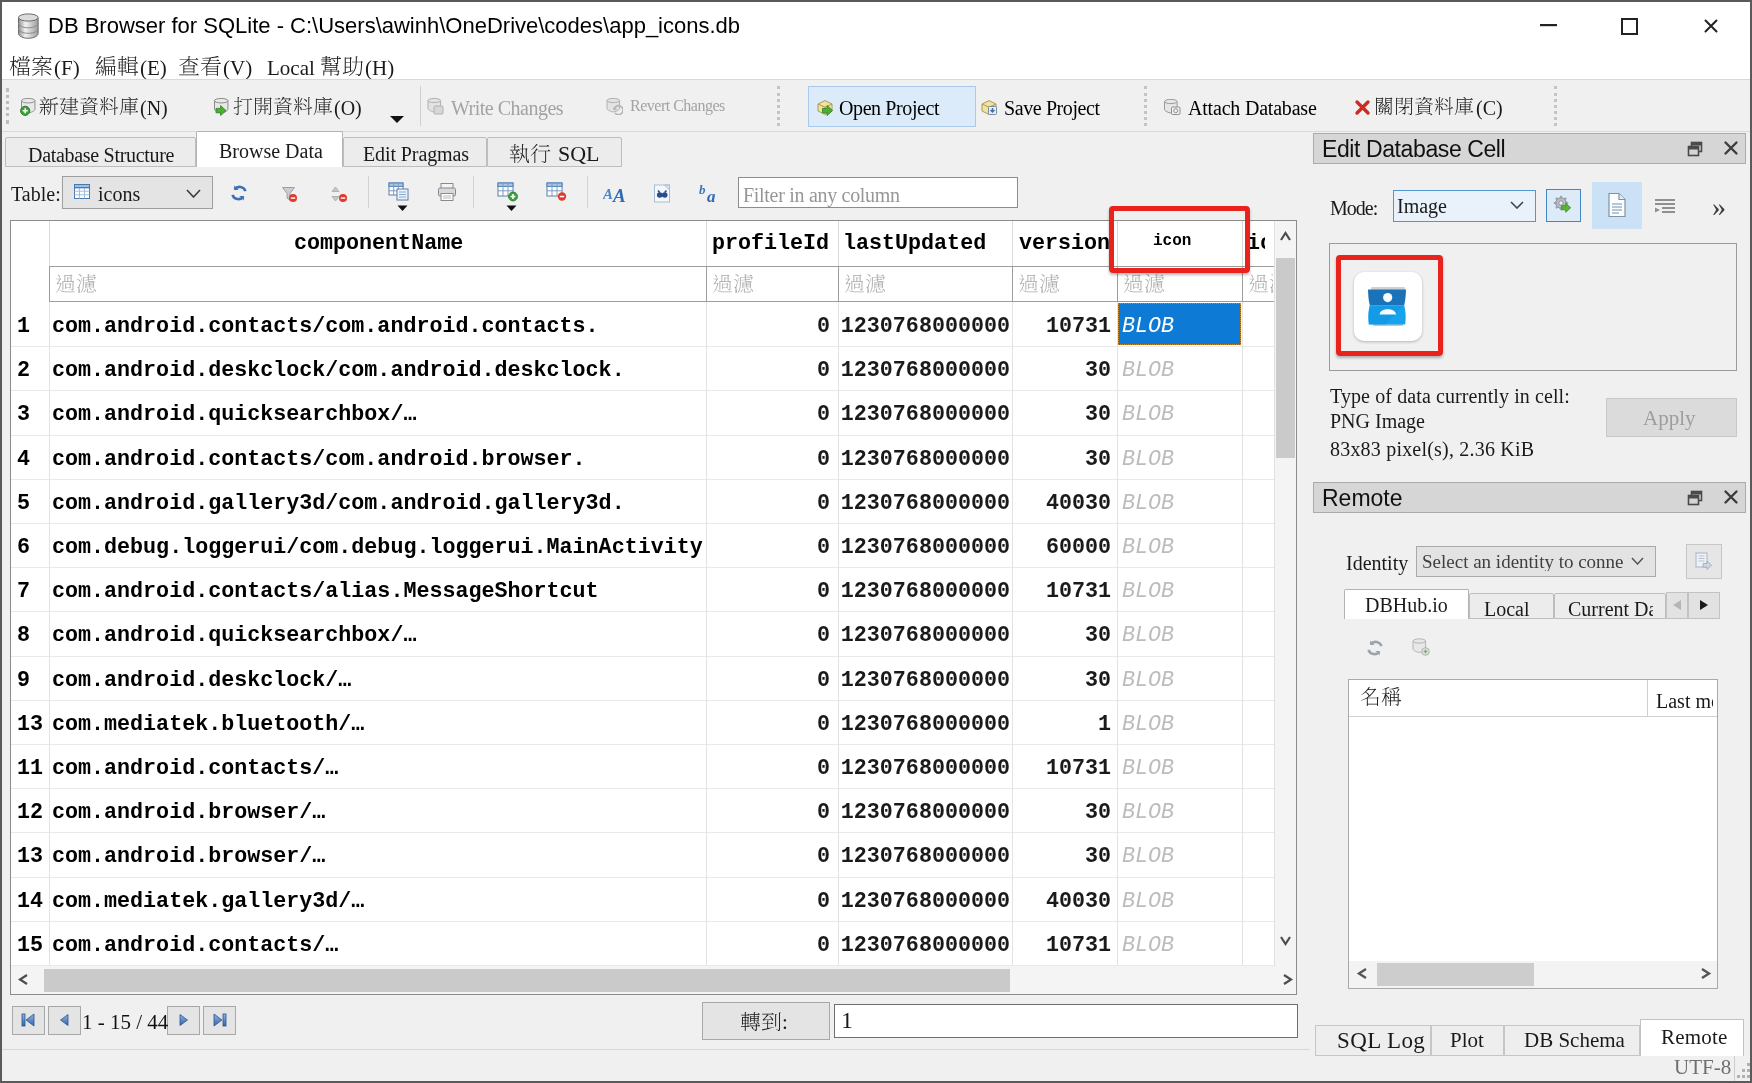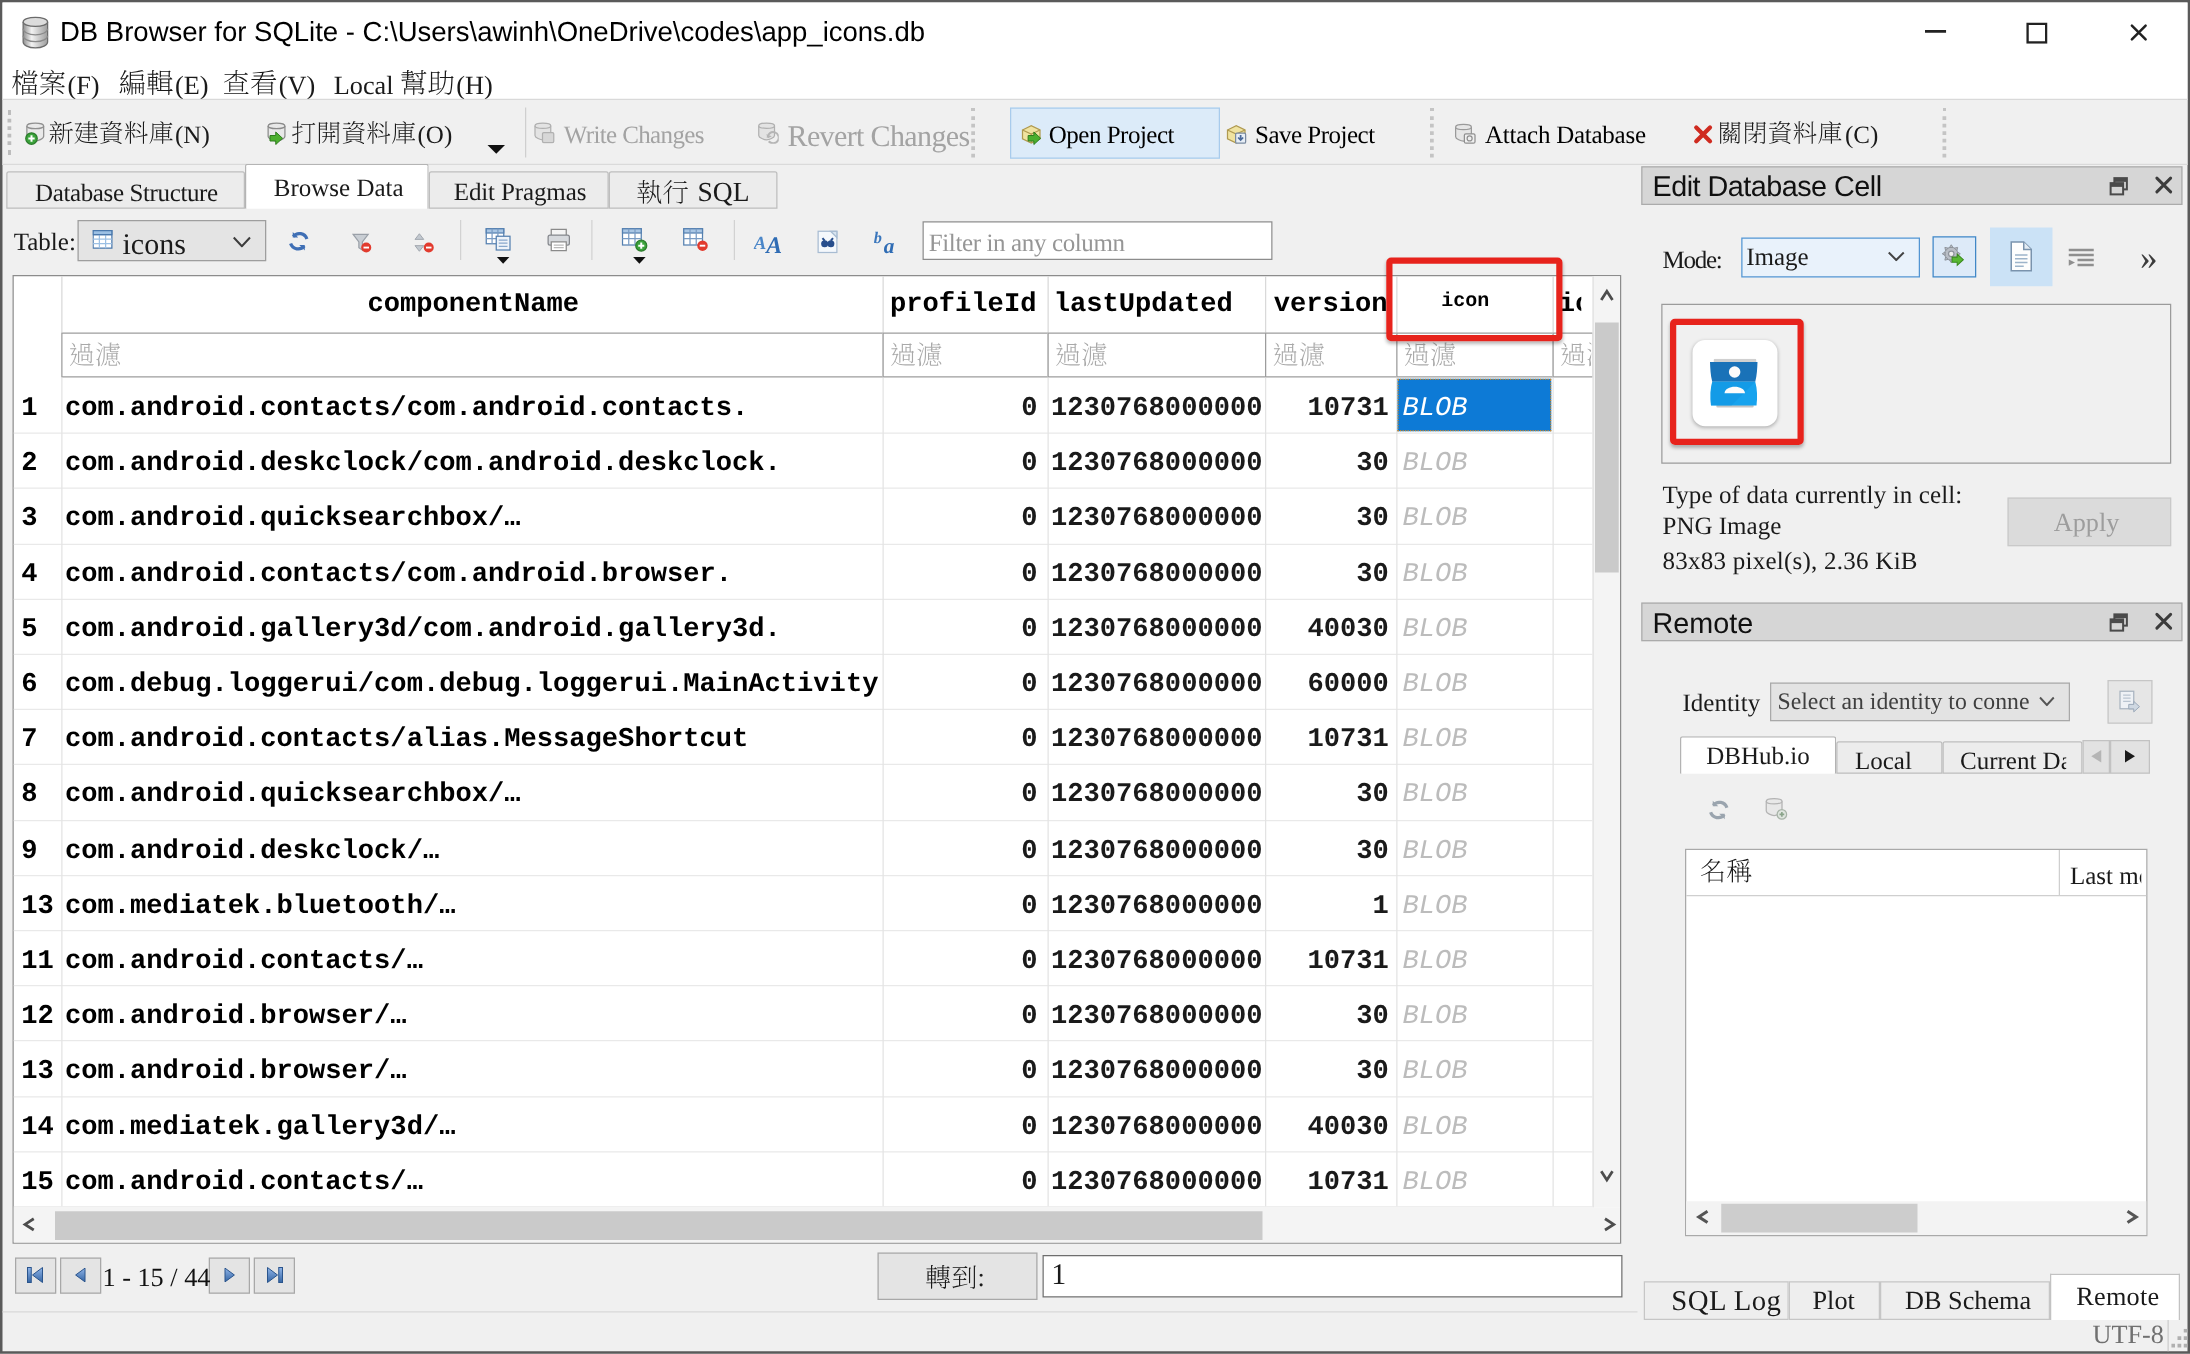--- a/index.html
+++ b/index.html
@@ -158,21 +158,21 @@
 <div class="abs ser" style="left:451px;top:98px;font-size:20px;color:#a3a3a3;line-height:1;white-space:pre;letter-spacing:-0.5px;">Write Changes</div>
 <div class="abs" style="left:605px;top:97px;">
     <svg width="18" height="18" viewBox="0 0 18 18">
       <path d="M2 3.8 v7.5 c0 1.7999999999999998 0 0 0 0" fill="none"></path>
       <path d="M2 3.5 v7.800000000000001 c0 1.9500000000000002 4.5 3.5999999999999996 6.3 3.5999999999999996 s6.3-1.65 6.3-3.5999999999999996 v-7.800000000000001" fill="#e3e3e3" stroke="#b0b0b0"></path>
       <ellipse cx="8.3" cy="3.5" rx="6.3" ry="2.1" fill="#e3e3e3" stroke="#b0b0b0"></ellipse>
       <path d="M9 13 a4.5 4.5 0 1 1 1 3" fill="none" stroke="#b5b5b5" stroke-width="1.6"></path>
       <path d="M8 10.4 l1.4 3.2 3-1.6 z" fill="#b5b5b5"></path>
     </svg>
   </div>
-<div class="abs ser" style="left:630px;top:98px;font-size:24px;color:#a3a3a3;line-height:1;white-space:pre;letter-spacing:-0.5px;">Revert Changes</div>
+<div class="abs ser" style="left:630px;top:98px;font-size:16px;color:#a3a3a3;line-height:1;white-space:pre;letter-spacing:-0.5px;">Revert Changes</div>
 <div class="abs" style="left:777px;top:86px;width:3px;height:40px;border-left:3px dotted #c4c4c4;"></div>
 <div class="abs" style="left:808px;top:86px;width:168px;height:41px;background:#dcebf9;border:1px solid #a8cbec;"></div>
 <div class="abs" style="left:816px;top:98px;">
     <svg width="19" height="19" viewBox="0 0 19 19">
       <path d="M2 6 l7-3.4 7 3.4 v7 l-7 3.4 -7-3.4 z" fill="#f0e3a0" stroke="#b09a50"></path>
       <path d="M2 6 l7 3.2 7-3.2 M9 9.2 v7" fill="none" stroke="#b09a50"></path>
       <path d="M6.5 10.4 h4.6 v-2.8 l5.4 5 -5.4 5 v-2.8 h-4.6 z" fill="#4caf2e" stroke="#2f7d1e" stroke-width="0.8"></path>
     </svg>
   </div>
 <div class="abs ser" style="left:839px;top:98px;font-size:20px;color:#000;line-height:1;white-space:pre;letter-spacing:-0.4px;">Open Project</div>
@@ -229,21 +229,21 @@
 <div class="abs ser" style="left:11px;top:184px;font-size:20px;color:#1a1a1a;line-height:1;white-space:pre;">Table:</div>
 <div class="abs" style="left:62px;top:176px;width:151px;height:33px;background:#e4e4e4;border:1px solid #9e9e9e;"></div>
 <div class="abs" style="left:74px;top:184px;">
     <svg width="17" height="16" viewBox="0 0 17 16">
       <rect x="0.5" y="0.5" width="15" height="14" fill="#fff" stroke="#4a78ac"></rect>
       <rect x="0.5" y="0.5" width="15" height="3.2" fill="#9cc0e4" stroke="#4a78ac"></rect>
       <path d="M0.5 7.2 h15 M0.5 10.8 h15 M5.5 3.7 v10.8 M10.5 3.7 v10.8" stroke="#9cc0e4"></path>
       <path d="M0.5 3.7 h15" stroke="#4a78ac"></path>
     </svg>
   </div>
-<div class="abs ser" style="left:98px;top:184px;font-size:24px;color:#1a1a1a;line-height:1;white-space:pre;">icons</div>
+<div class="abs ser" style="left:98px;top:184px;font-size:20px;color:#1a1a1a;line-height:1;white-space:pre;">icons</div>
 <div class="abs" style="left:186px;top:189px;">
     <svg width="15" height="9" viewBox="0 0 15 9">
       <path d="M1 1 L7.5 8 L14 1" fill="none" stroke="#3c3c3c" stroke-width="1.6"></path>
     </svg>
   </div>
 <div class="abs" style="left:230px;top:184px;">
     <svg width="18" height="18" viewBox="0 0 18 18">
       <path d="M15.5 7.2 A6.3 6.3 0 0 0 4.6 5.2" fill="none" stroke="#3f6fb5" stroke-width="2.6"></path>
 <path d="M4.2 1.6 v4.4 h4.4 z" fill="#3f6fb5"></path>
 <path d="M2.5 10.8 a6.3 6.3 0 0 0 10.9 2" fill="none" stroke="#3f6fb5" stroke-width="2.6"></path>

